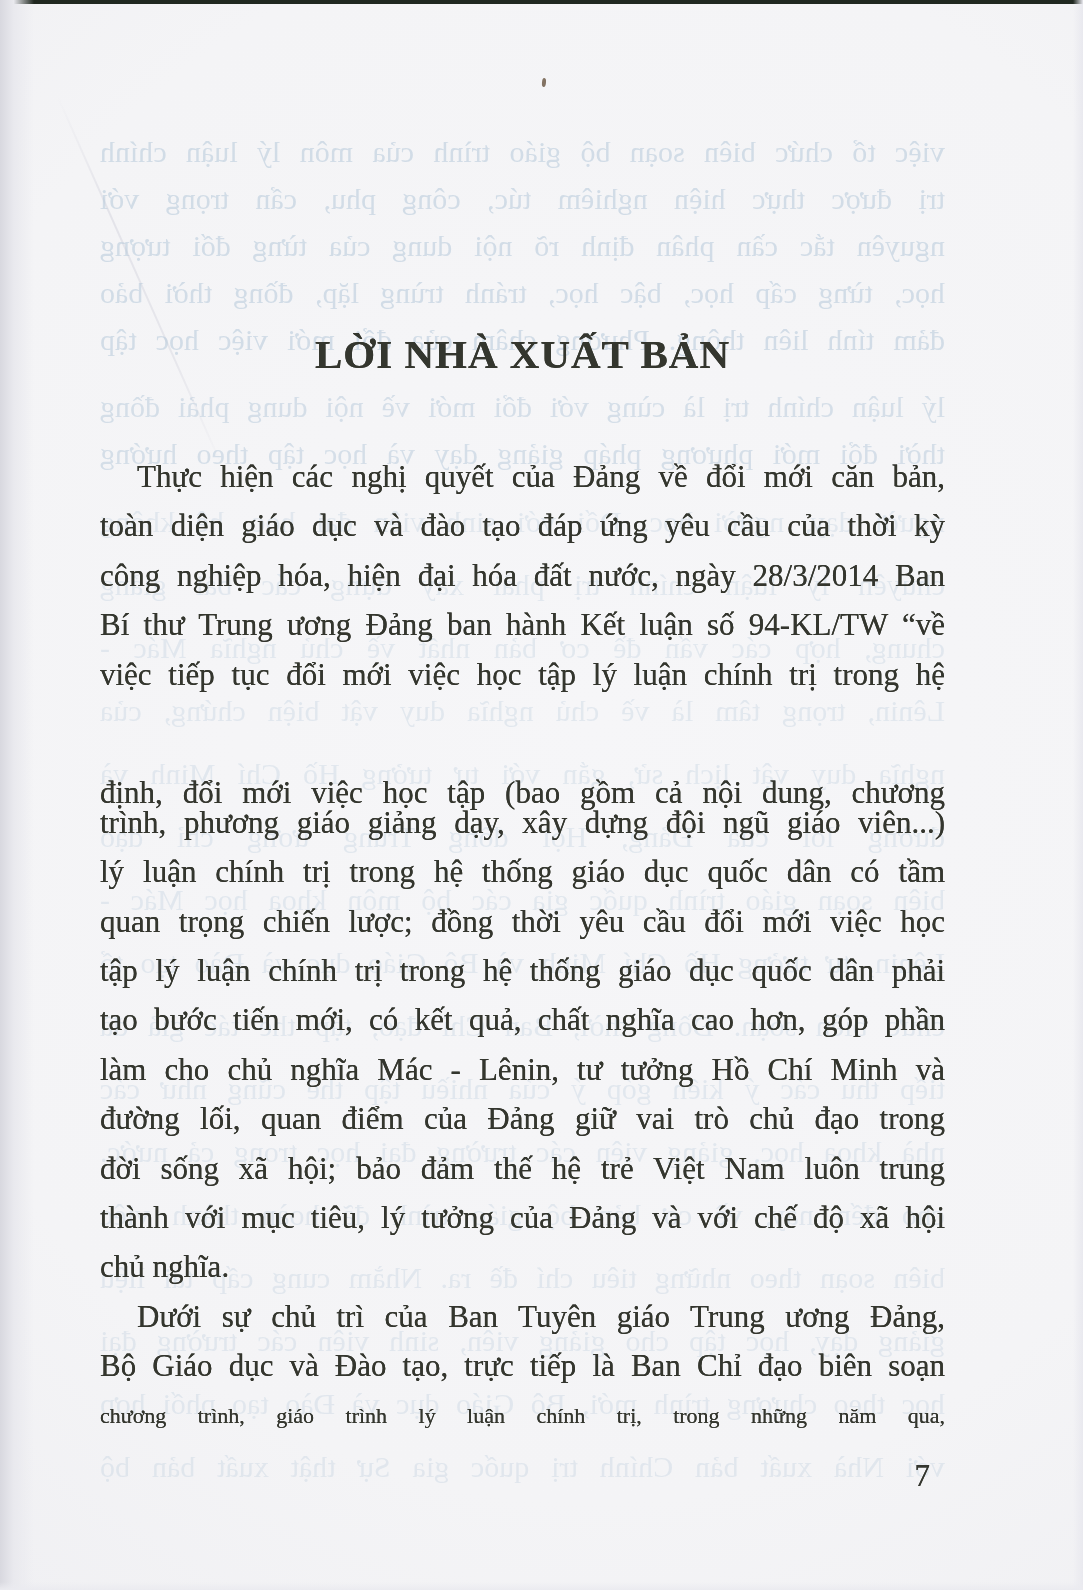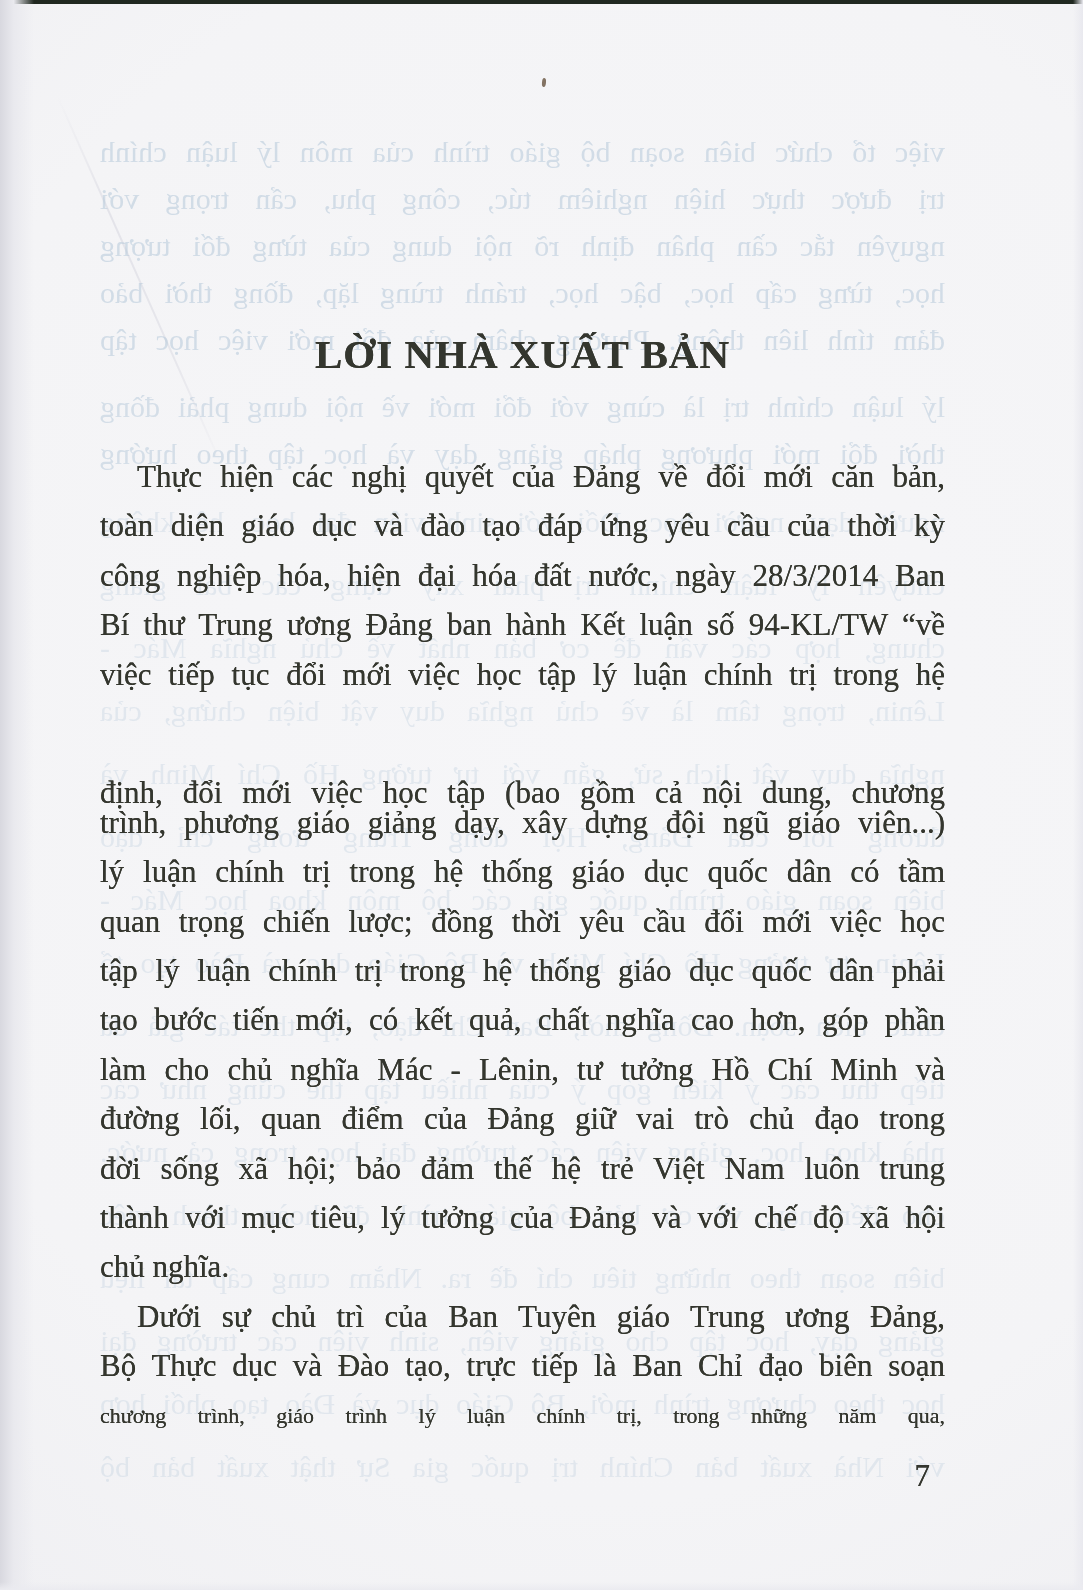--- a/index.html
+++ b/index.html
@@ -114,17 +114,17 @@
       <div class="line" style="top: 847.2px; font-size: 31px;">lý luận chính trị trong hệ thống giáo dục quốc dân có tầm</div>
       <div class="line" style="top: 896.6px; font-size: 31px;">quan trọng chiến lược; đồng thời yêu cầu đổi mới việc học</div>
       <div class="line" style="top: 946px; font-size: 31px;">tập lý luận chính trị trong hệ thống giáo dục quốc dân phải</div>
       <div class="line" style="top: 995.4px; font-size: 31px;">tạo bước tiến mới, có kết quả, chất nghĩa cao hơn, góp phần</div>
       <div class="line" style="top: 1044.8px; font-size: 31px;">làm cho chủ nghĩa Mác - Lênin, tư tưởng Hồ Chí Minh và</div>
       <div class="line" style="top: 1094.2px; font-size: 31px;">đường lối, quan điểm của Đảng giữ vai trò chủ đạo trong</div>
       <div class="line" style="top: 1143.6px; font-size: 31px;">đời sống xã hội; bảo đảm thế hệ trẻ Việt Nam luôn trung</div>
       <div class="line" style="top: 1193px; font-size: 31px;">thành với mục tiêu, lý tưởng của Đảng và với chế độ xã hội</div>
       <div class="line no-justify" style="top: 1242.4px; font-size: 31px;">chủ nghĩa.</div>
       <div class="line indent" style="top: 1291.8px; font-size: 31px;">Dưới sự chủ trì của Ban Tuyên giáo Trung ương Đảng,</div>
-      <div class="line" style="top: 1341.2px; font-size: 31px;">Bộ Thực dục và Đào tạo, trực tiếp là Ban Chỉ đạo biên soạn</div>
+      <div class="line" style="top: 1341.2px; font-size: 31px;">Bộ Giáo dục và Đào tạo, trực tiếp là Ban Chỉ đạo biên soạn</div>
       <div class="line" style="top: 1390.6px; font-size: 22px;">chương trình, giáo trình lý luận chính trị, trong những năm qua,</div>
     </div>
   <div class="page-number">7</div>
 </div>
 
 </body></html>

